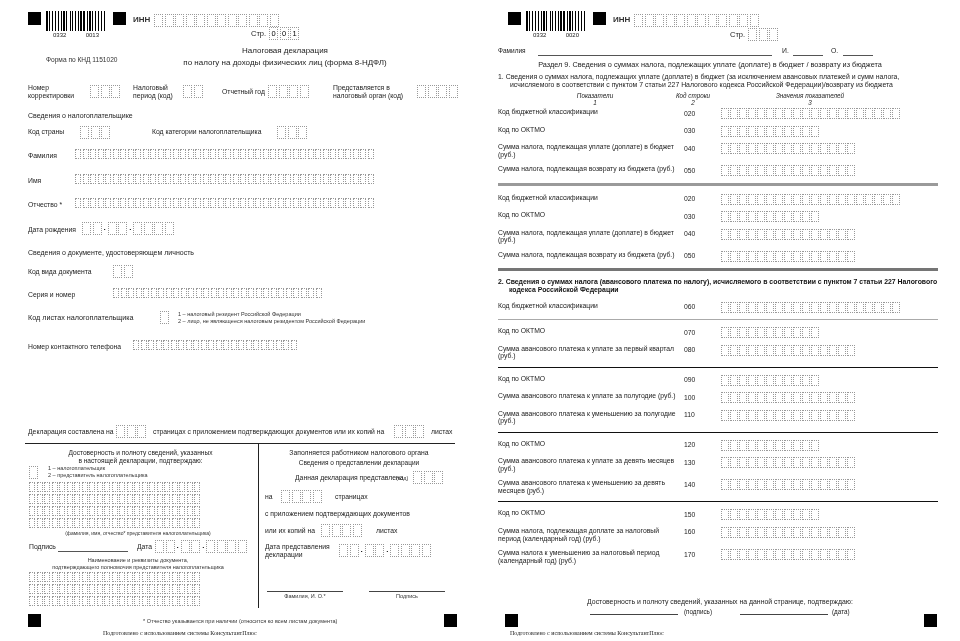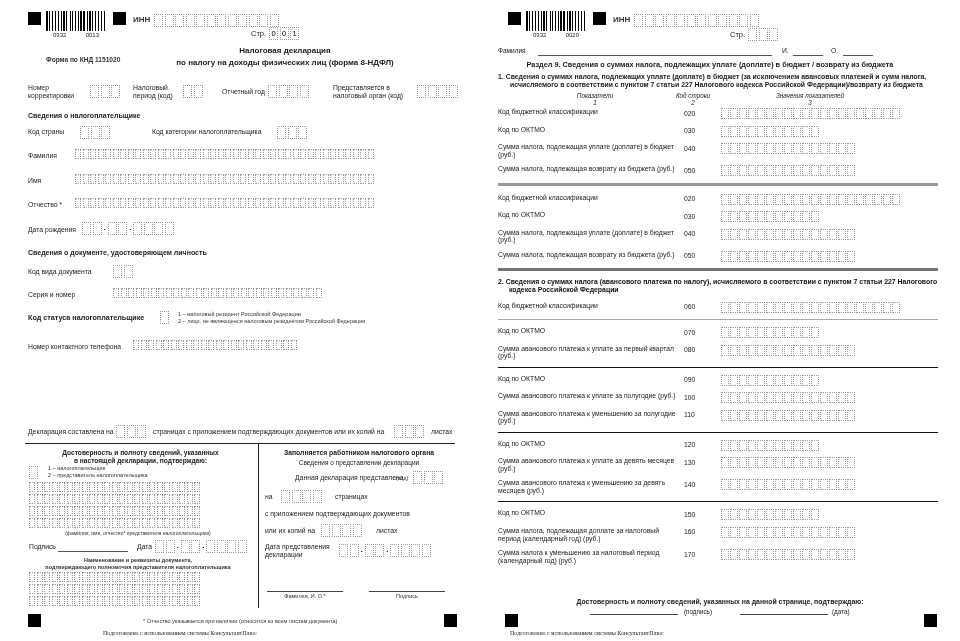--- a/index.html
+++ b/index.html
@@ -1,21 +1,21 @@
 <!DOCTYPE html>
 <html><head>
 <meta charset="utf-8">
 <style>
   html,body{margin:0;padding:0;background:#fff;}
   body{width:960px;height:641px;position:relative;font-family:"Liberation Sans",sans-serif;color:#111;overflow:hidden;}
   .page{position:absolute;top:0;width:480px;height:641px;}
   #p1{left:0;} #p2{left:480px;}
   .pos{position:absolute;}
   .lbl{font-size:6.8px;line-height:7.6px;color:#222;}
-  .b{font-weight:bold;}
+  .b{font-weight:normal;}
   .i{font-style:italic;}
   .tiny{font-size:5.5px;line-height:6.4px;color:#333;}
   .ctr{text-align:center;}
   .sq{position:absolute;width:13px;height:13px;background:#000;}
   .bc{width:60px;}
   .bc-stripes{height:20px;background:repeating-linear-gradient(90deg,#000 0 1.6px,#fff 1.6px 3px,#000 3px 4.2px,#fff 4.2px 6.4px,#000 6.4px 7.4px,#fff 7.4px 8.6px);}
   .bc-digits{display:flex;justify-content:space-between;padding:1px 7px 0 7px;font-size:6px;color:#222;}
   .cells{display:flex;gap:1.5px;}
   .cell{width:6px;height:10px;border:1px dotted #999;box-sizing:border-box;font-size:7.5px;line-height:9px;text-align:center;color:#000;background:#fff;flex:none;}
   .cells.big .cell{width:9px;height:12.5px;line-height:11.5px;}
@@ -299,21 +299,21 @@
       <span class="cell"></span>
       <span class="cell"></span>
       <span class="cell"></span>
       <span class="cell"></span>
       <span class="cell"></span>
       <span class="cell"></span>
       <span class="cell"></span>
       <span class="cell"></span>
     </div>
 
-  <div class="pos lbl b" style="left:28px;top:314px;font-size:7.2px">Код статуса налогоплательщике</div>
+  <div class="pos lbl b" style="left:28px;top:314px;font-size:7.2px">Код листах налогоплательщика</div>
   <div class="pos cells big" style="left:160px;top:311px">
       <span class="cell"></span>
     </div>
   <div class="pos tiny" style="left:178px;top:311px">1 – налоговый резидент Российской Федерации</div>
   <div class="pos tiny" style="left:178px;top:318px">2 – лицо, не являющееся налоговым резидентом Российской Федерации</div>
 
   <div class="pos lbl" style="left:28px;top:343px">Номер контактного телефона</div>
   <div class="pos cells" style="left:133px;top:340px">
       <span class="cell"></span>
       <span class="cell"></span>

